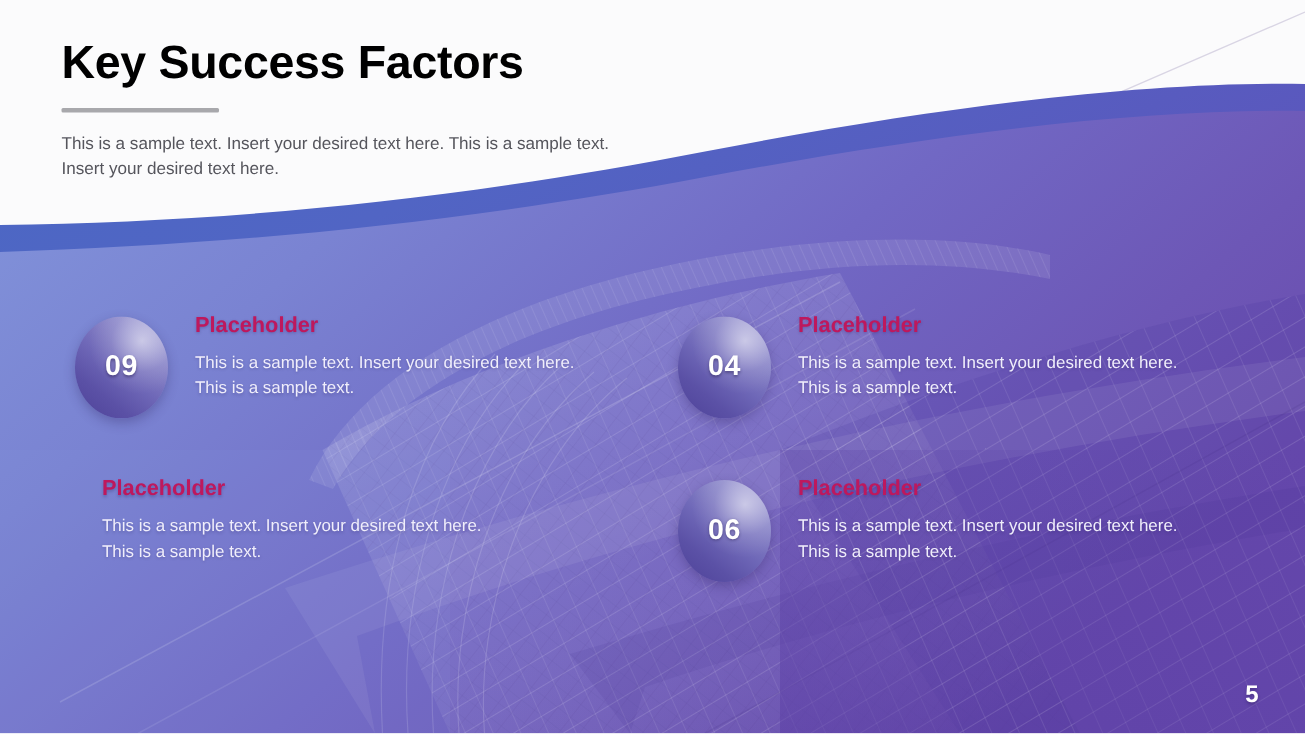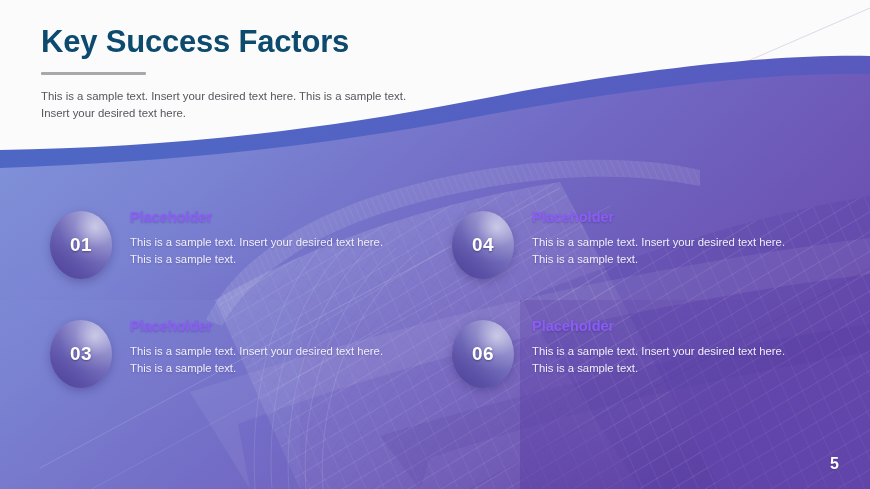--- a/index.html
+++ b/index.html
@@ -32,21 +32,21 @@
   .header {
     position: absolute;
     left: 41px;
     top: 24px;
     width: 520px;
     z-index: 6;
   }
   .slide-title {
     font-size: 31px;
     font-weight: bold;
-    color: #0c4a6e;
+    color: #000000;
     letter-spacing: -0.2px;
     line-height: 1.15;
     margin: 0;
     white-space: nowrap;
   }
   .title-rule {
     width: 105px;
     height: 3px;
     background: #a8a8ac;
     margin: 12px 0 0 0;
@@ -109,21 +109,21 @@
   }
 
   .item-text {
     margin-left: 18px;
     padding-top: 2px;
   }
   .item-title {
     margin: 0;
     font-size: 14.5px;
     font-weight: bold;
-    color: #8b5cf6;
+    color: #be185d;
     line-height: 1.2;
     text-shadow: 0 1px 2px rgba(40,30,90,0.30);
   }
   .item-body {
     margin: 8px 0 0 0;
     font-size: 11.3px;
     line-height: 1.5;
     color: #f0eefb;
     width: 262px;
     text-shadow: 0 1px 2px rgba(40,30,90,0.25);
@@ -249,44 +249,40 @@
     <h1 class="slide-title">Key Success Factors</h1>
     <div class="title-rule"></div>
     <p class="subtitle">This is a sample text. Insert your desired text here. This is a sample text. Insert your desired text here.</p>
   </div>
 
   <div class="items">
 
     <div class="item item-1">
       <div class="badge">
         <div class="bubble"></div>
-        <div class="num">01</div>
+        <div class="num">09</div>
       </div>
       <div class="item-text">
         <p class="item-title">Placeholder</p>
         <p class="item-body">This is a sample text. Insert your desired text here. This is a sample text.</p>
       </div>
     </div>
 
     <div class="item item-2">
       <div class="badge">
         <div class="bubble"></div>
         <div class="num">04</div>
       </div>
       <div class="item-text">
         <p class="item-title">Placeholder</p>
         <p class="item-body">This is a sample text. Insert your desired text here. This is a sample text.</p>
       </div>
     </div>
 
     <div class="item item-3">
-      <div class="badge">
-        <div class="bubble"></div>
-        <div class="num">03</div>
-      </div>
       <div class="item-text">
         <p class="item-title">Placeholder</p>
         <p class="item-body">This is a sample text. Insert your desired text here. This is a sample text.</p>
       </div>
     </div>
 
     <div class="item item-4">
       <div class="badge">
         <div class="bubble"></div>
         <div class="num">06</div>

